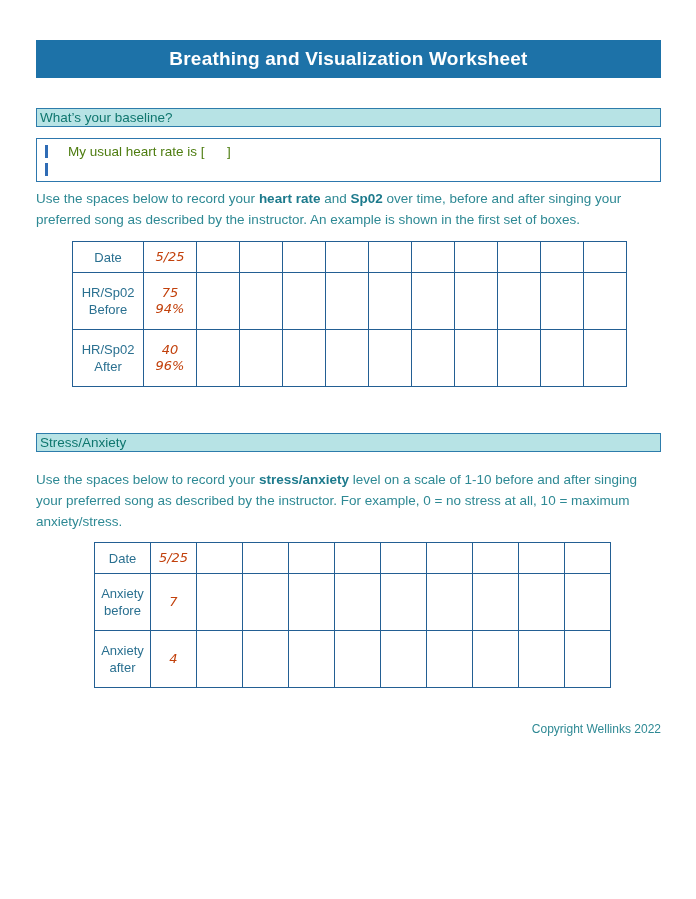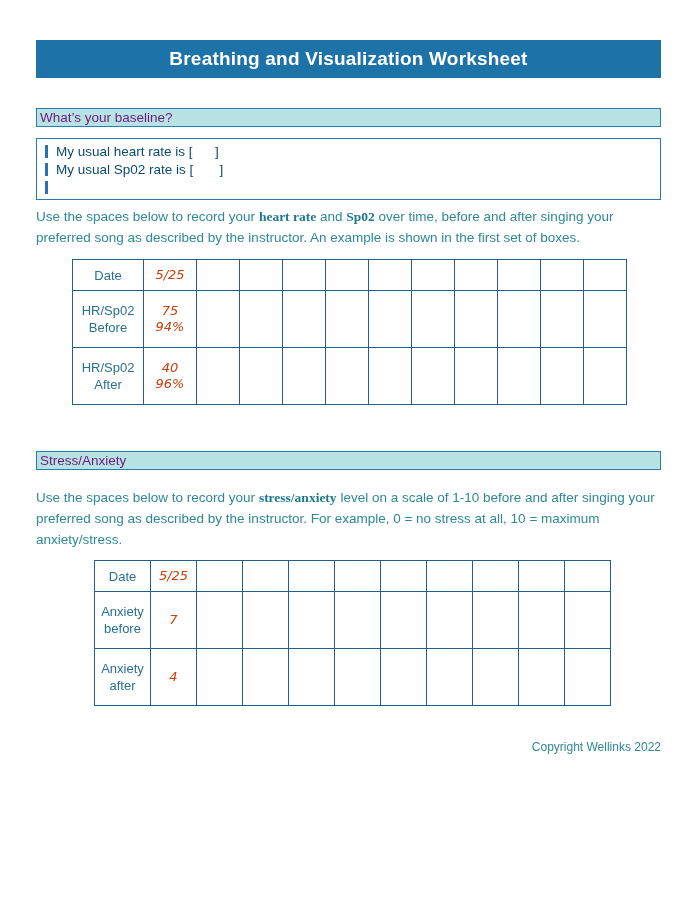--- a/index.html
+++ b/index.html
@@ -30,21 +30,21 @@
     letter-spacing: 0.2px;
   }
   
   .section-bar {
     background: #b7e3e5;
     border: 1.5px solid #2d7cab;
     height: 17px;
     line-height: 17px;
     padding-left: 3px;
     font-size: 13.5px;
-    color: #701a75;
+    color: #0f766e;
     box-sizing: content-box;
   }
   .section-bar.first { margin-top: 30px; }
   .section-bar.second { margin-top: 24px; }
   .section-bar.third { margin-top: 46px; }
   
   .baseline-box {
     margin-top: 11px;
     border: 1.5px solid #2d77ad;
     padding: 3px 6px 3px 8px;
@@ -53,43 +53,44 @@
   .marker {
     display: inline-block;
     width: 3px;
     height: 13px;
     background: #2f6cb5;
     margin-right: 8px;
     vertical-align: -2px;
   }
   .line-text {
     font-size: 13.5px;
-    color: #0c4a6e;
+    color: #4d7c0f;
     white-space: pre;
+    margin-left: 12px;
   }
   
   .reminder {
     margin: 6px 0 0 0;
     font-size: 13.5px;
     font-style: italic;
     color: #3aa492;
     line-height: 21px;
   }
   .reminder-label {
     font-weight: bold;
     text-decoration: underline;
   }
   
   .body-text {
     margin: 6px 0 0 0;
     font-size: 13.5px;
     color: #2e8994;
     line-height: 21px;
   }
-  .body-text strong { color: #1d7a8c; font-family: Liberation Serif, serif; }
+  .body-text strong { color: #1d7a8c; }
   .body-text.stress { margin-top: 17px; }
   
   table.grid {
     border-collapse: collapse;
     table-layout: fixed;
   }
   table.grid td {
     border: 1.5px solid #235f93;
     padding: 0;
     text-align: center;
@@ -130,23 +131,20 @@
 
   <div class="section-bar first">
     <span>What’s your baseline?</span>
   </div>
 
   <div class="baseline-box">
     <div class="baseline-line">
       <span class="marker"></span><span class="line-text">My usual heart rate is [      ]</span>
     </div>
     <div class="baseline-line">
-      <span class="marker"></span><span class="line-text">My usual Sp02 rate is [       ]</span>
-    </div>
-    <div class="baseline-line">
       <span class="marker"></span>
     </div>
   </div>
 
 
 
   <p class="body-text"><span>Use the spaces below to record your </span><strong>heart rate</strong><span> and </span><strong>Sp02</strong><span> over time, before and after singing your preferred song as described by the instructor. An example is shown in the first set of boxes.</span></p>
 
   <table class="grid hr-table">
     <colgroup>

